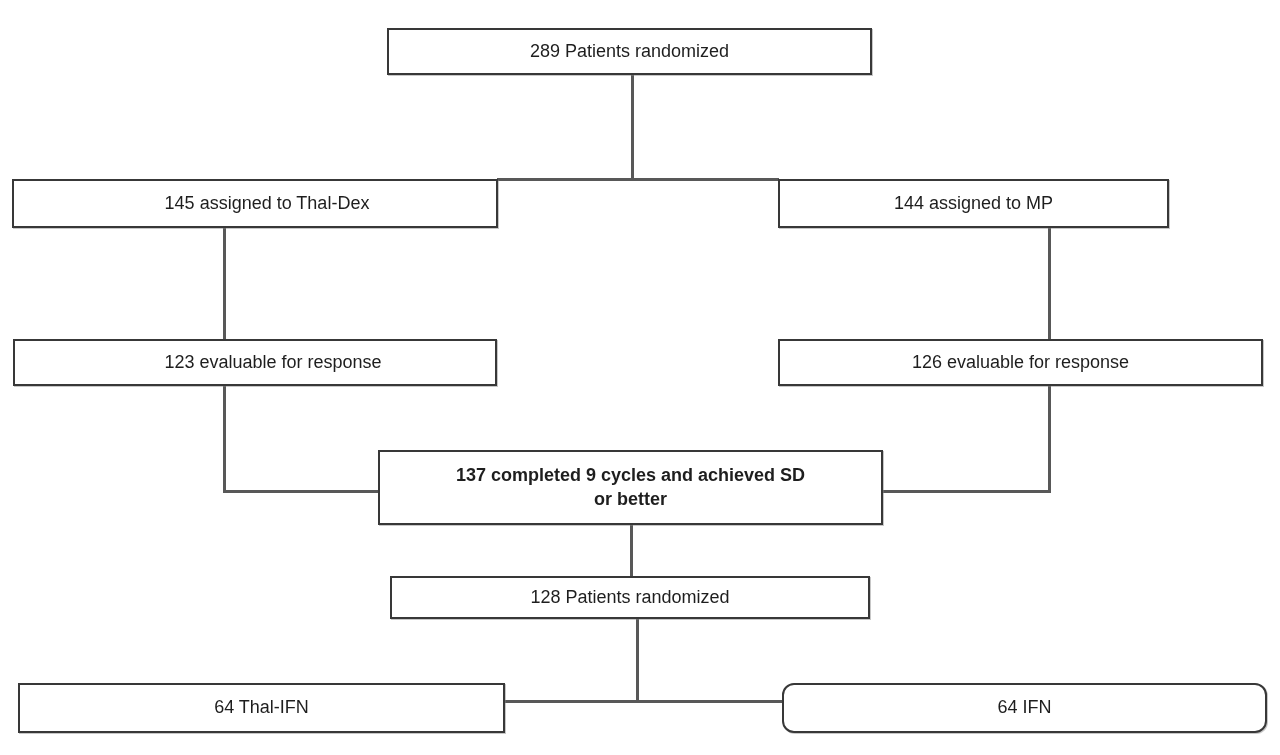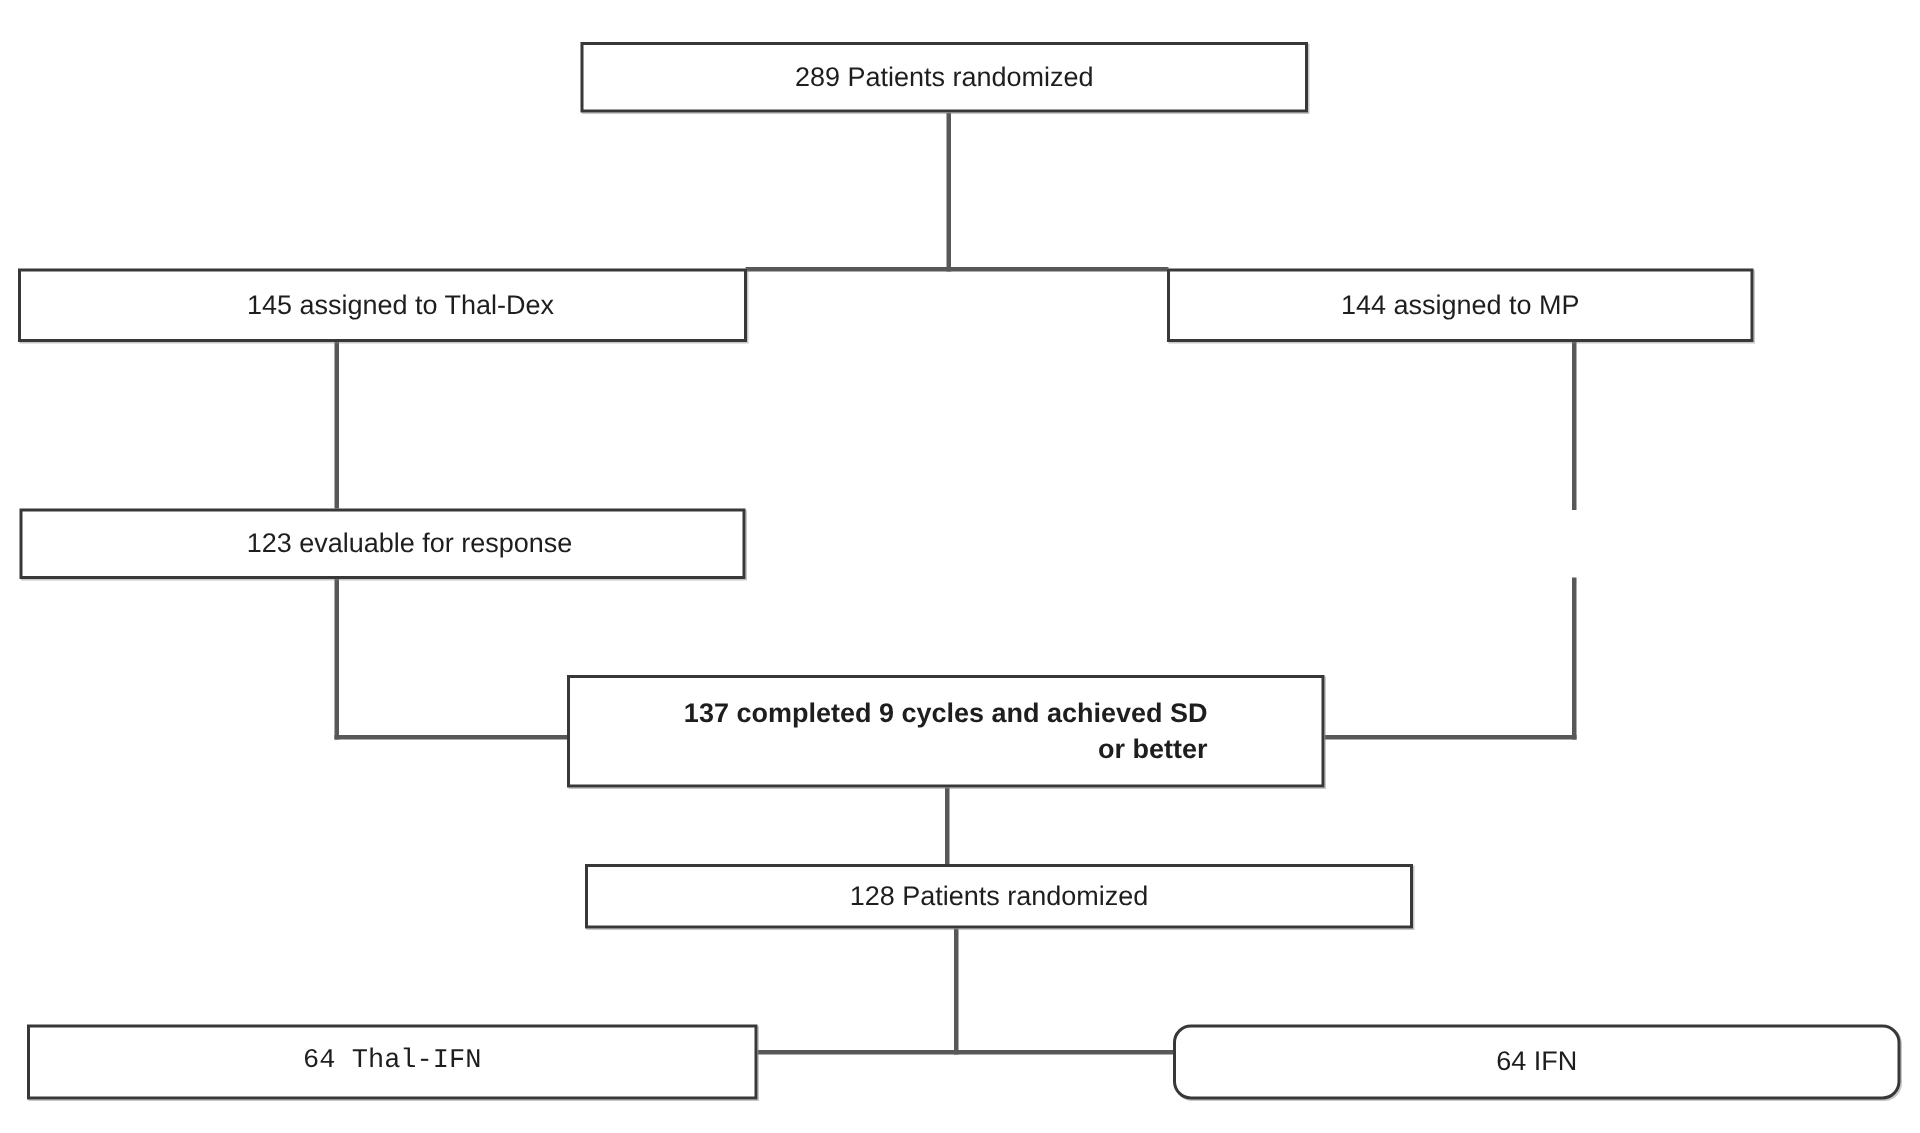--- a/index.html
+++ b/index.html
@@ -25,21 +25,20 @@
     justify-content: center;
     color: #1e1e1e;
     font-size: 18px;
     line-height: 1.28;
     text-align: center;
     box-shadow: 1px 1px 0 rgba(130,130,130,0.45);
   }
   .node-label {
     white-space: pre-line;
     padding: 0 10px;
-    text-align: right;
   }
   .line {
     position: absolute;
     background: #585858;
   }
 </style>
 </head>
 <body>
 
 <div class="canvas">
@@ -65,31 +64,34 @@
   </div>
 
   <div class="node" style="left:778px; top:179px; width:391px; height:49px;">
     <span class="node-label">144 assigned to MP</span>
   </div>
 
   <div class="node" style="left:13px;  top:339px; width:484px; height:47px;padding-left:36px;">
     <span class="node-label">123 evaluable for response</span>
   </div>
 
+  <div class="node" style="left:778px; top:339px; width:485px; height:47px;">
+    <span class="node-label">126 evaluable for response</span>
+  </div>
 
   <div class="node" style="left:378px; top:450px; width:505px; height:75px;font-weight:bold;">
     <span class="node-label">137 completed 9 cycles and achieved SD
 or better</span>
   </div>
 
-  <div class="node" style="left:390px; top:576px; width:552px; height:43px;">
+  <div class="node" style="left:390px; top:576px; width:480px; height:43px;">
     <span class="node-label">128 Patients randomized</span>
   </div>
 
-  <div class="node" style="left:18px;  top:683px; width:487px; height:50px;font-family:Liberation Mono, monospace;">
+  <div class="node" style="left:18px;  top:683px; width:487px; height:50px;">
     <span class="node-label">64 Thal-IFN</span>
   </div>
 
   <div class="node" style="left:782px; top:683px; width:485px; height:50px;border-radius:12px;">
     <span class="node-label">64 IFN</span>
   </div>
 
 </div>
 
 </body></html>

